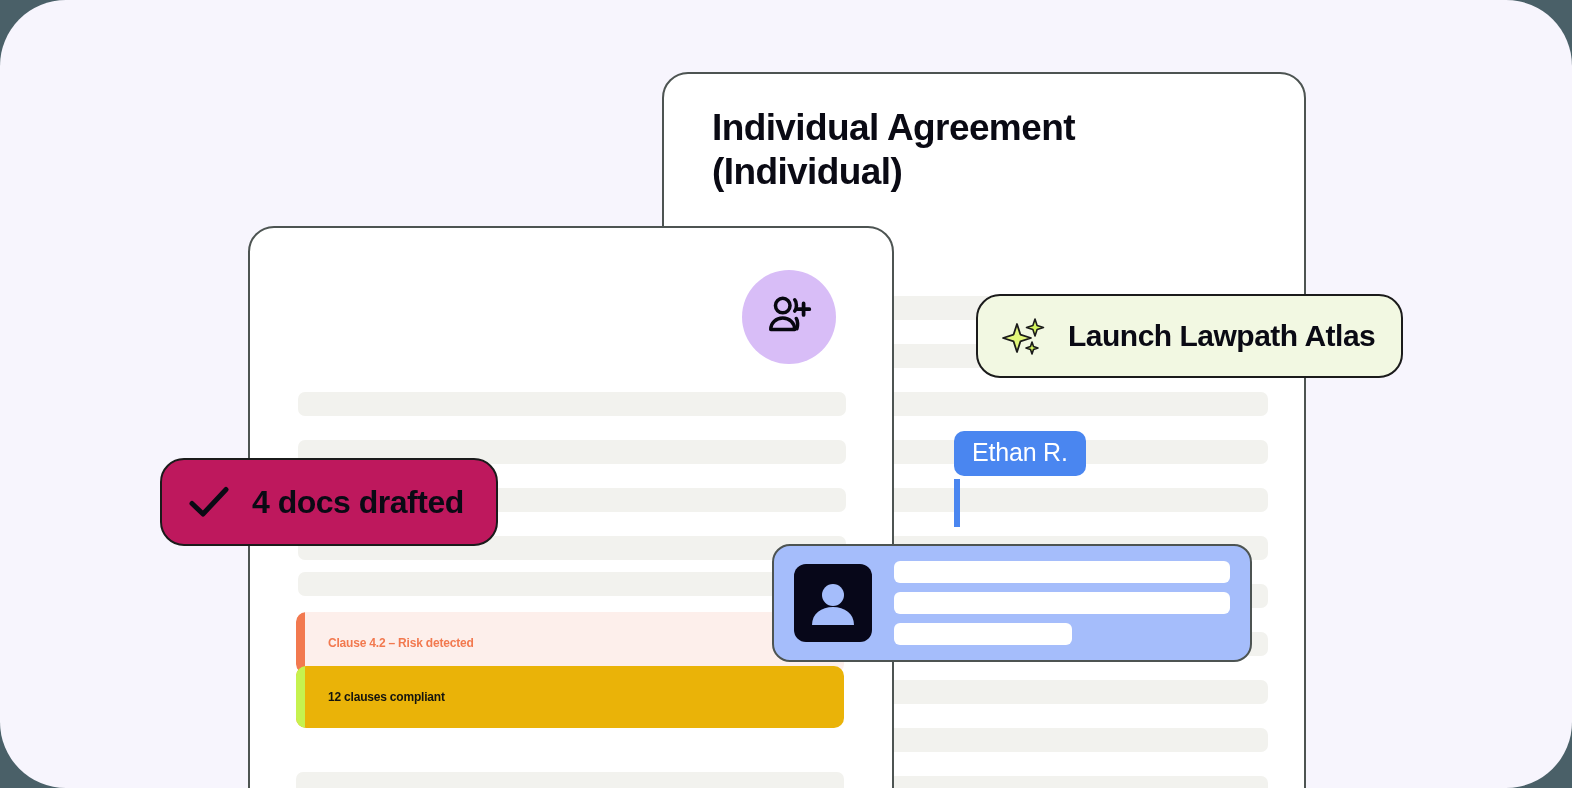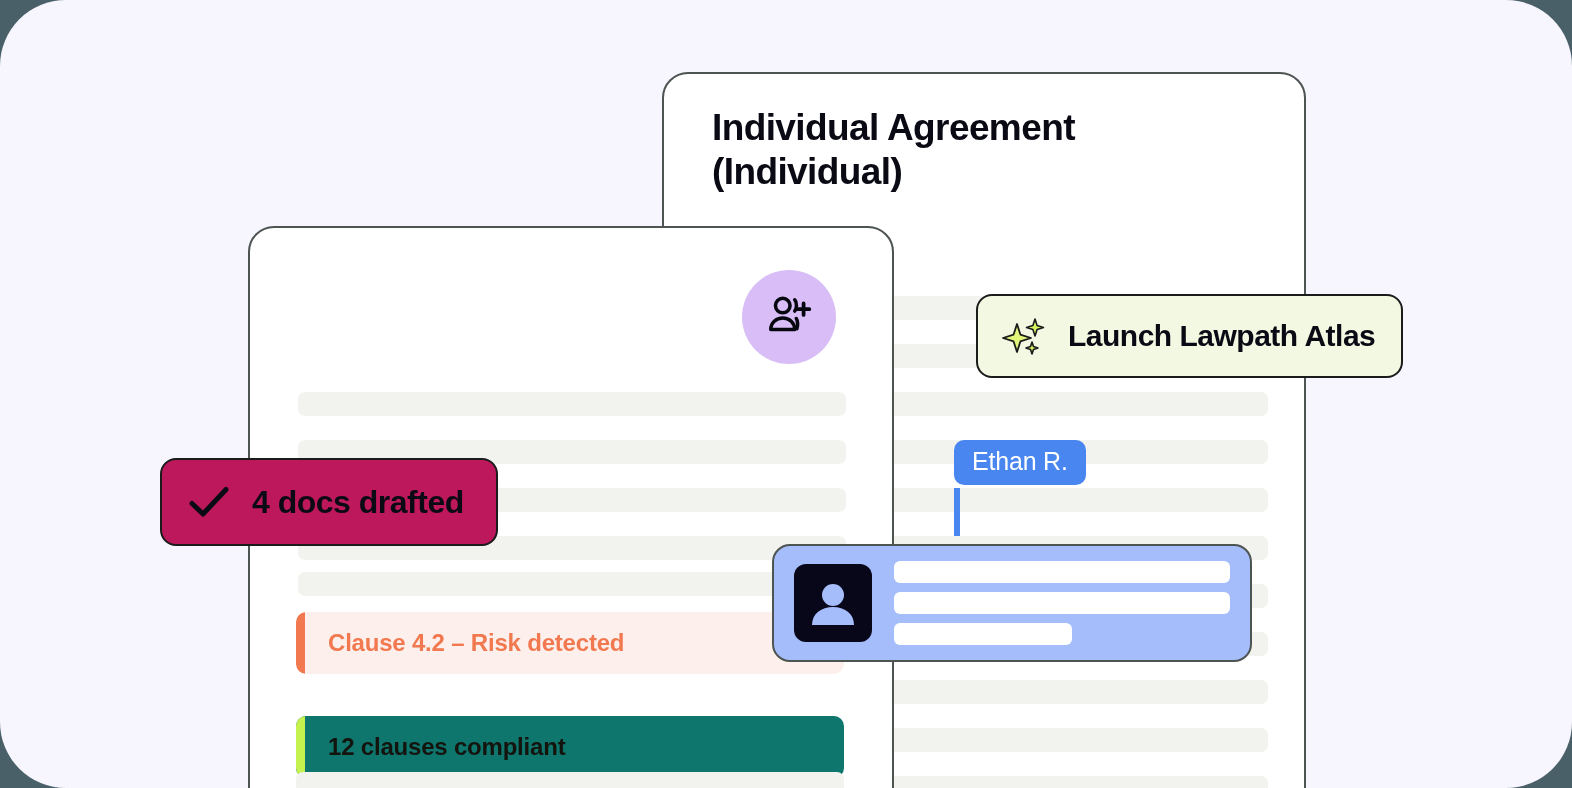--- a/index.html
+++ b/index.html
@@ -110,34 +110,34 @@
   .clause-row .bar {
     position: absolute;
     left: 0;
     top: 0;
     bottom: 0;
     width: 9px;
     border-radius: 10px 0 0 10px;
   }
   .clause-row .txt {
     margin-left: 32px;
-    font-size: 24px;
+    font-size: 12px;
     font-weight: 700;
     letter-spacing: -0.2px;
   }
   .clause-risk {
     top: 612px;
     background: #fdefeb;
   }
   .clause-risk .bar { background: #f2794f; }
   .clause-risk .txt { color: #f2794f; }
 
   .clause-ok {
-    top: 716px;
-    background: #0f766e;
+    top: 666px;
+    background: #eab308;
   }
   .clause-ok .bar { background: #c6f24f; }
   .clause-ok .txt { color: #14140f; }
 
   
   .front-tail {
     position: absolute;
     left: 296px;
     top: 772px;
     width: 548px;
@@ -146,21 +146,21 @@
     background: #f2f2ee;
     z-index: 4;
   }
 
   
   .pill {
     position: absolute;
     display: flex;
     align-items: center;
     border: 2.5px solid #1b1b1b;
-    border-radius: 16px;
+    border-radius: 24px;
     z-index: 8;
   }
   .pill .label {
     font-weight: 700;
     color: #0a0a14;
     letter-spacing: -0.5px;
   }
 
   .pill-docs {
     left: 160px;
@@ -179,21 +179,21 @@
     padding: 0 26px 0 22px;
     background: #f2f8e2;
     gap: 18px;
   }
   .pill-atlas .label { font-size: 30px; }
 
   
   .cursor-flag {
     position: absolute;
     left: 954px;
-    top: 440px;
+    top: 431px;
     z-index: 7;
   }
   .cursor-flag .tag {
     display: inline-block;
     background: #4a86f0;
     color: #ffffff;
     font-size: 25px;
     letter-spacing: -0.2px;
     padding: 7px 18px 9px 18px;
     border-radius: 10px;

